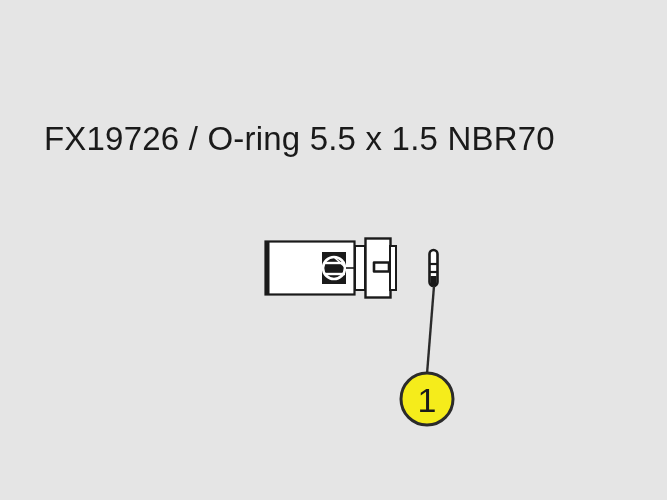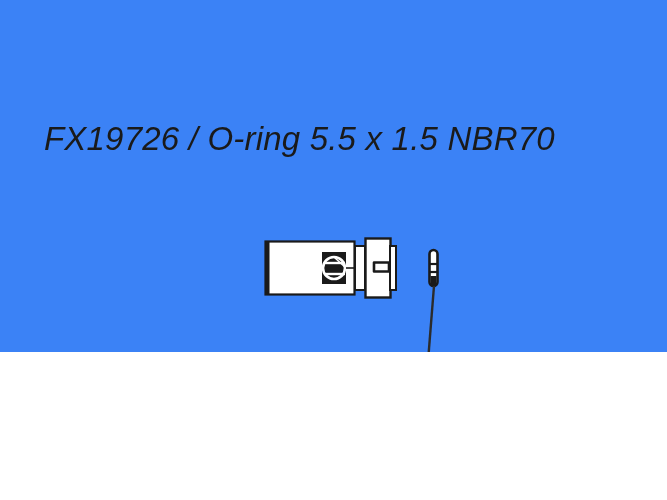--- a/index.html
+++ b/index.html
@@ -7,24 +7,23 @@
     margin: 0;
     padding: 0;
     background: #ffffff;
   }
   body {
     font-family: "Liberation Sans", sans-serif;
   }
   #page {
     position: relative;
     width: 667px;
-    height: 352px;
-    background: #3b82f6;
+    height: 500px;
+    background: #e5e5e5;
     overflow: hidden;
-    font-style: italic;
   }
   #part-title {
     position: absolute;
     left: 44px;
     top: 119px;
     font-family: "Liberation Sans", sans-serif;
     font-size: 33px;
     font-weight: 400;
     line-height: 40px;
     color: #1a1a1a;

